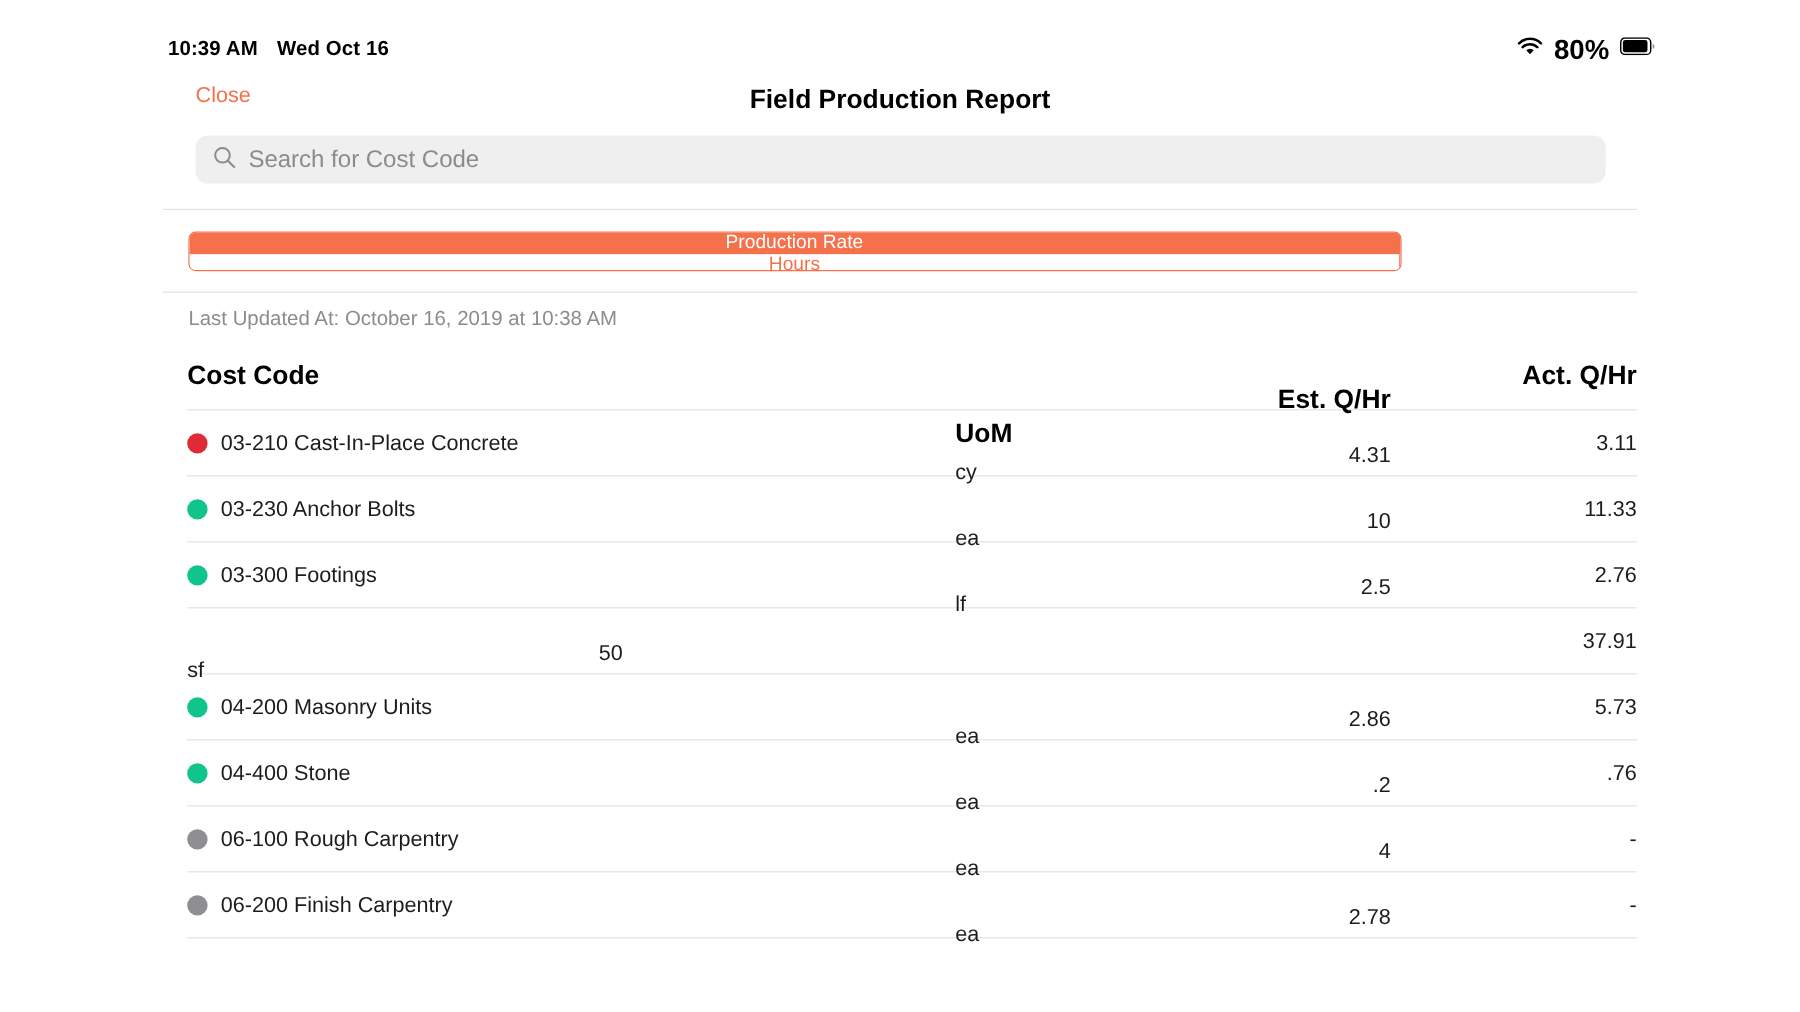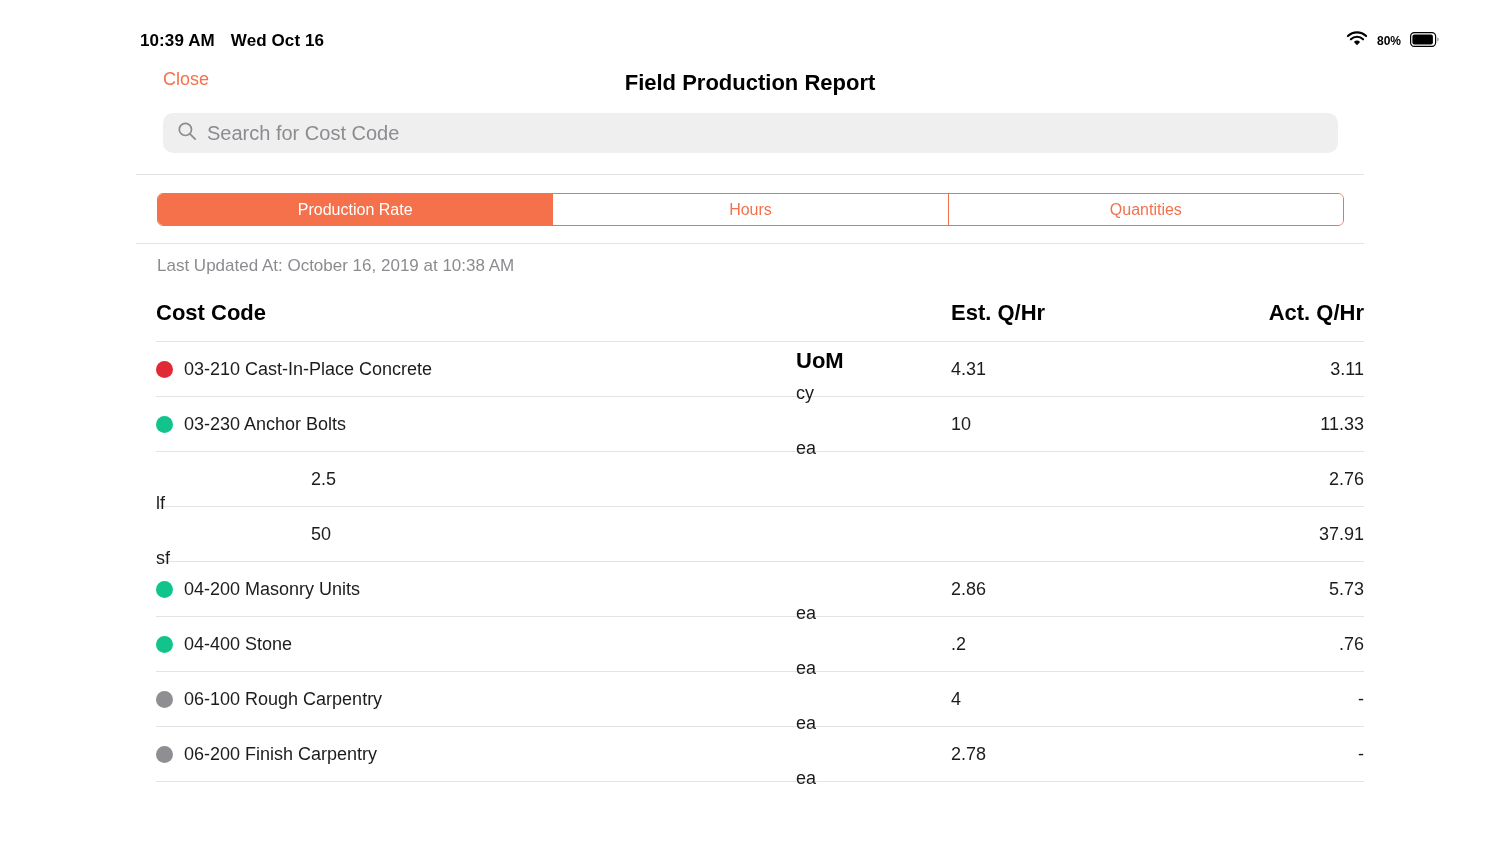--- a/index.html
+++ b/index.html
@@ -21,38 +21,38 @@
   
   .status-bar {
     position: absolute;
     top: 28px;
     left: 0;
     width: 1500px;
     height: 26px;
     display: flex;
     align-items: center;
     justify-content: space-between;
-    padding: 0 60px 0 140px;
+    padding: 0 120px 0 140px;
   }
   .status-left {
     display: flex;
     align-items: center;
     gap: 16px;
     font-size: 17px;
     font-weight: bold;
     color: #000000;
     letter-spacing: 0.1px;
   }
   .status-right {
     display: flex;
     align-items: center;
     gap: 9px;
   }
   .status-battery-pct {
-    font-size: 12px;
+    font-size: 23px;
     font-weight: bold;
     color: #000000;
   }
   .wifi-icon { display: block; }
   .battery-icon { display: block; }
 
   
   .nav-bar {
     position: absolute;
     top: 64px;
@@ -117,26 +117,27 @@
     background: #E3E3E5;
   }
   .hline.l1 { top: 174px; }
   .hline.l2 { top: 243px; }
 
   
   .segmented {
     position: absolute;
     top: 193px;
     left: 157px;
-    width: 1187px;
+    width: 1011px;
     height: 33px;
     display: flex;
     border: 1px solid #F4714B;
     border-radius: 6px;
     overflow: hidden;
+    flex-direction: column;
   }
   .seg {
     flex: 1 1 0;
     display: flex;
     align-items: center;
     justify-content: center;
     font-size: 16px;
     color: #F4714B;
     background: #ffffff;
     border-right: 1px solid #F4714B;
@@ -203,21 +204,22 @@
     flex: 0 0 155px;
     font-size: 18px;
     color: #1c1c1e;
     text-align: left;
     margin-top: 48px;
   }
   .c-est {
     flex: 0 0 208px;
     font-size: 18px;
     color: #1c1c1e;
-    text-align: left;
+    text-align: right;
+    margin-top: 20px;
   }
   .c-act {
     flex: 1 1 auto;
     font-size: 18px;
     color: #1c1c1e;
     text-align: right;
   }
 </style>
 </head>
 <body>
@@ -296,20 +298,24 @@
         <div class="row">
           <div class="c-code">
             <span class="dot" style="background: rgb(16, 196, 140);"></span>
             <span>03-230 Anchor Bolts</span>
           </div>
           <div class="c-uom">ea</div>
           <div class="c-est">10</div>
           <div class="c-act">11.33</div>
         </div>
         <div class="row">
+          <div class="c-code">
+            <span class="dot" style="background: rgb(16, 196, 140);"></span>
+            <span>03-300 Footings</span>
+          </div>
           <div class="c-uom">lf</div>
           <div class="c-est">2.5</div>
           <div class="c-act">2.76</div>
         </div>
         <div class="row">
           <div class="c-uom">sf</div>
           <div class="c-est">50</div>
           <div class="c-act">37.91</div>
         </div>
         <div class="row">

